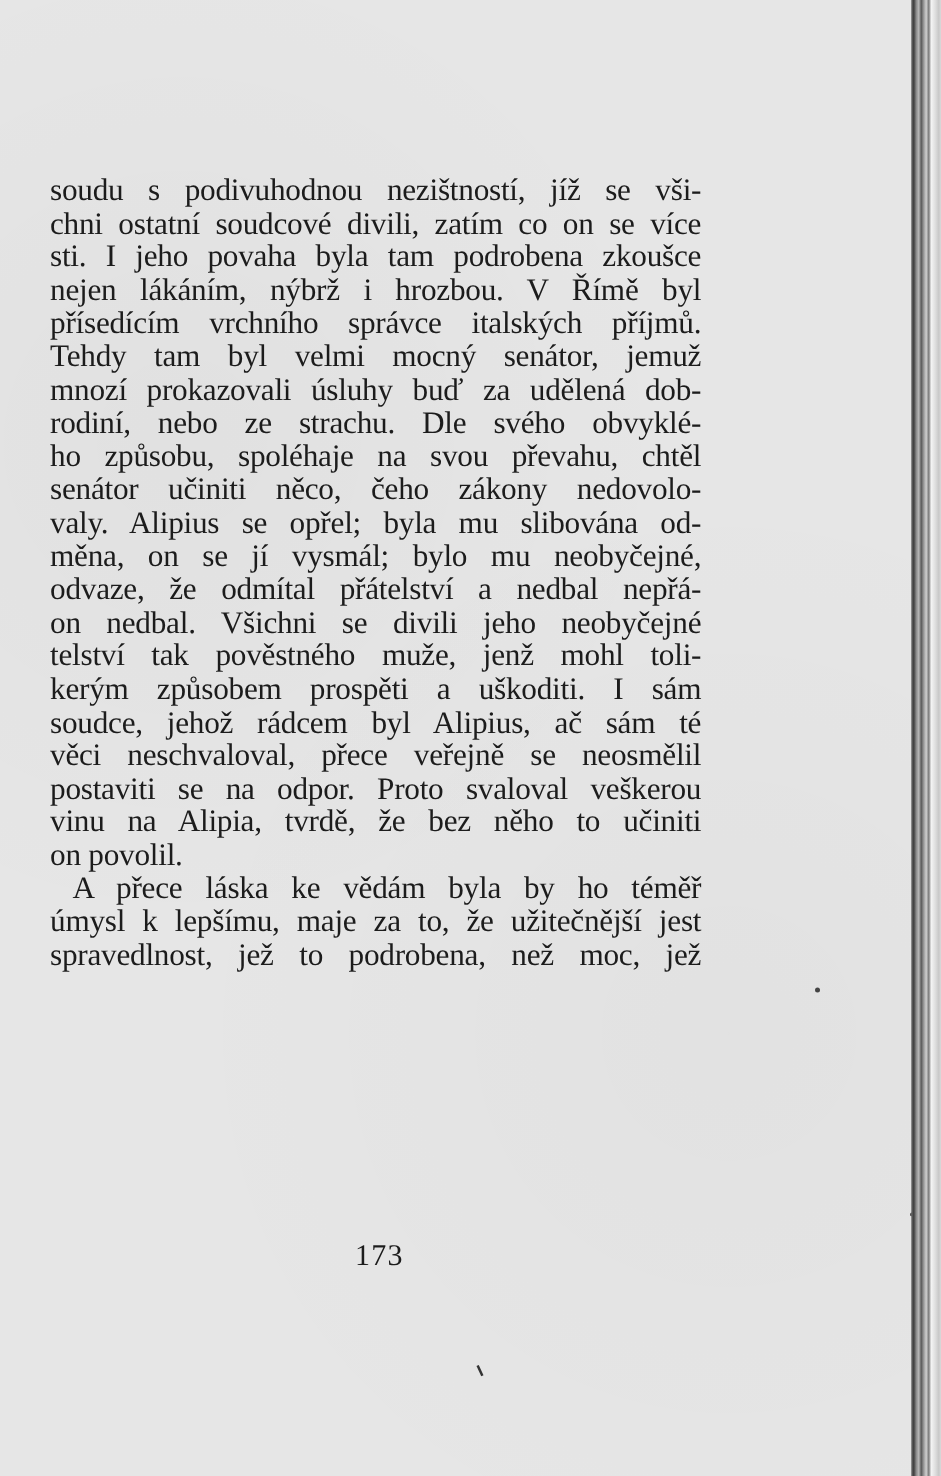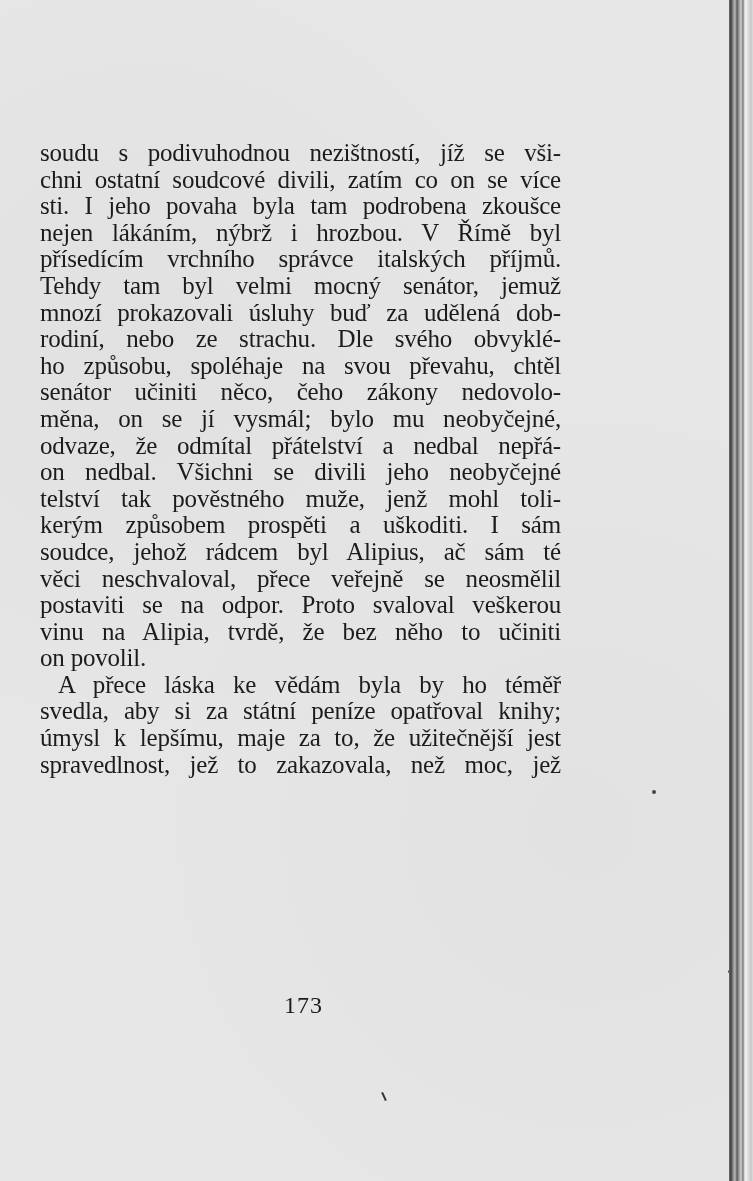--- a/index.html
+++ b/index.html
@@ -60,34 +60,34 @@
     <div class="line">soudu s podivuhodnou nezištností, jíž se vši-</div>
     <div class="line">chni ostatní soudcové divili, zatím co on se více</div>
     <div class="line">sti. I jeho povaha byla tam podrobena zkoušce</div>
     <div class="line">nejen lákáním, nýbrž i hrozbou. V Římě byl</div>
     <div class="line">přísedícím vrchního správce italských příjmů.</div>
     <div class="line">Tehdy tam byl velmi mocný senátor, jemuž</div>
     <div class="line">mnozí prokazovali úsluhy buď za udělená dob-</div>
     <div class="line">rodiní, nebo ze strachu. Dle svého obvyklé-</div>
     <div class="line">ho způsobu, spoléhaje na svou převahu, chtěl</div>
     <div class="line">senátor učiniti něco, čeho zákony nedovolo-</div>
+    <div class="line">valy. Alipius se opřel; byla mu slibována od-</div>
     <div class="line">měna, on se jí vysmál; bylo mu neobyčejné,</div>
     <div class="line">odvaze, že odmítal přátelství a nedbal nepřá-</div>
     <div class="line">on nedbal. Všichni se divili jeho neobyčejné</div>
     <div class="line">telství tak pověstného muže, jenž mohl toli-</div>
     <div class="line">kerým způsobem prospěti a uškoditi. I sám</div>
     <div class="line">soudce, jehož rádcem byl Alipius, ač sám té</div>
     <div class="line">věci neschvaloval, přece veřejně se neosmělil</div>
     <div class="line">postaviti se na odpor. Proto svaloval veškerou</div>
     <div class="line">vinu na Alipia, tvrdě, že bez něho to učiniti</div>
     <div class="line last">on povolil.</div>
     <div class="line indent">A přece láska ke vědám byla by ho téměř</div>
-    <div class="line">svedla, aby si za státní peníze opatřoval knihy;</div>
     <div class="line">úmysl k lepšímu, maje za to, že užitečnější jest</div>
-    <div class="line">spravedlnost, jež to zakazovala, než moc, jež</div>
+    <div class="line">spravedlnost, jež to podrobena, než moc, jež</div>
   </div>
 
   <div class="page-number">173</div>
 
   <div class="speck"></div>
   <div class="dot" style="left:652px;top:790px;"></div>
   <div class="dot" style="left:728px;top:970px;width:3px;height:3px;"></div>
 </div>
 
 <div class="spine"></div>

